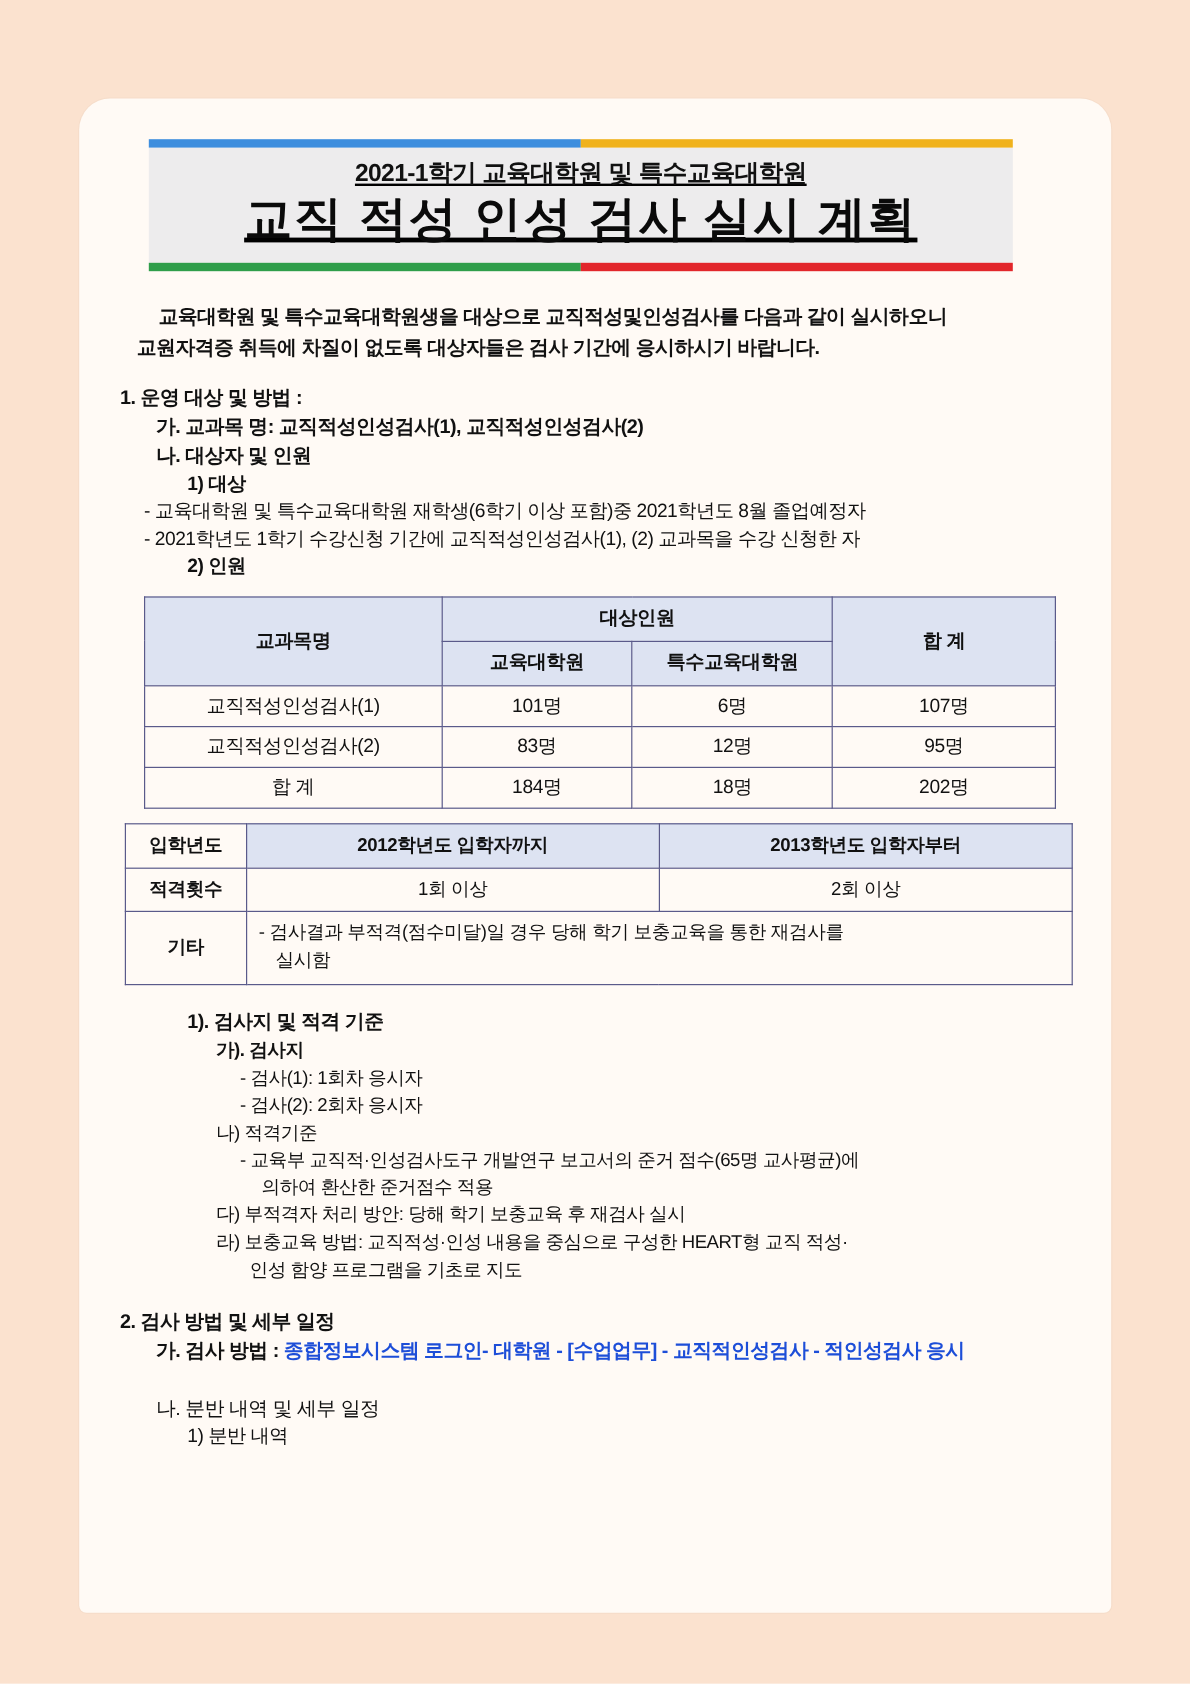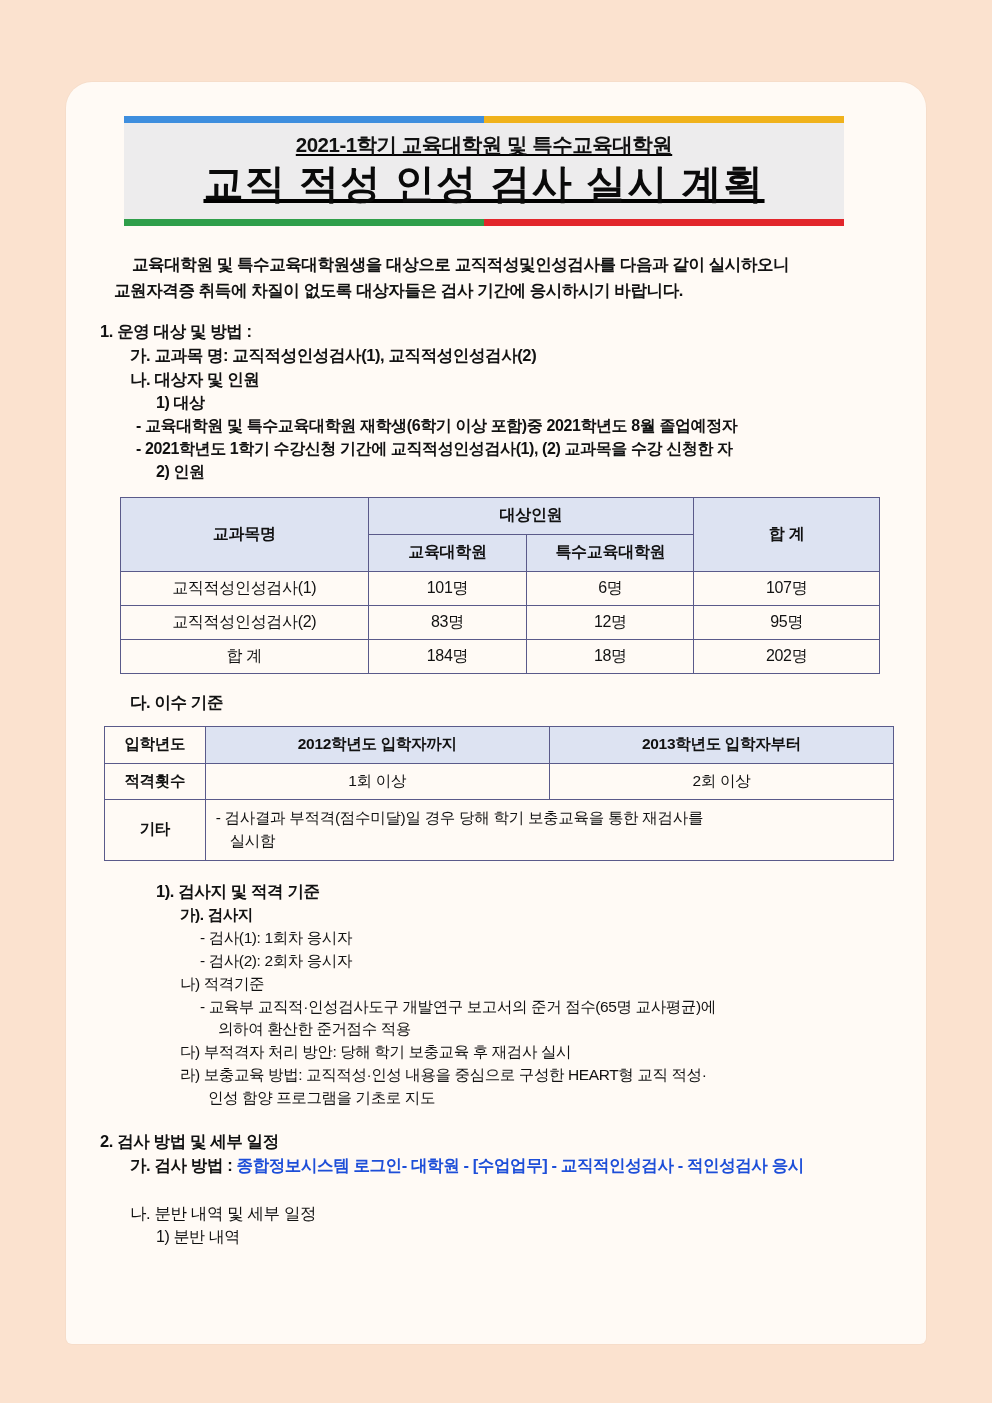--- a/index.html
+++ b/index.html
@@ -81,21 +81,21 @@
 
   .sec {
     margin-top: 17px;
     font-size: 16px;
     color: #111;
     letter-spacing: -0.4px;
   }
   .l0 { font-weight: bold; font-size: 16.5px; margin-left: 4px; }
   .l1 { font-weight: bold; font-size: 16.5px; margin-left: 34px; margin-top: 2px; }
   .l2 { font-weight: bold; font-size: 16px; margin-left: 60px; margin-top: 2px; }
-  .l2d { font-weight: bold; font-size: 16px; margin-left: 40px; margin-top: 2px; }
+  .l2d { font-weight: normal; font-size: 16px; margin-left: 24px; margin-top: 2px; }
   .l3 { font-size: 15.5px; margin-left: 84px; margin-top: 2px; }
   .l4 { font-size: 15.5px; margin-left: 104px; margin-top: 2px; }
   .l5 { font-size: 15.5px; margin-left: 122px; margin-top: 1px; }
 
   
   table {
     border-collapse: collapse;
     font-size: 15.5px;
     color: #111;
   }
@@ -214,23 +214,20 @@
         </tr>
         <tr>
           <td>합  계</td>
           <td>184명</td>
           <td>18명</td>
           <td>202명</td>
         </tr>
       </tbody>
     </table>
 
-    <div class="sec" style="margin-top:18px;">
-      <div class="l1">다. 이수 기준</div>
-    </div>
 
     <table class="t2">
       <tbody>
         <tr>
           <th class="lbl">입학년도</th>
           <th style="width:349px;">2012학년도 입학자까지</th>
           <th style="width:349px;">2013학년도 입학자부터</th>
         </tr>
         <tr>
           <td class="lbl">적격횟수</td>

